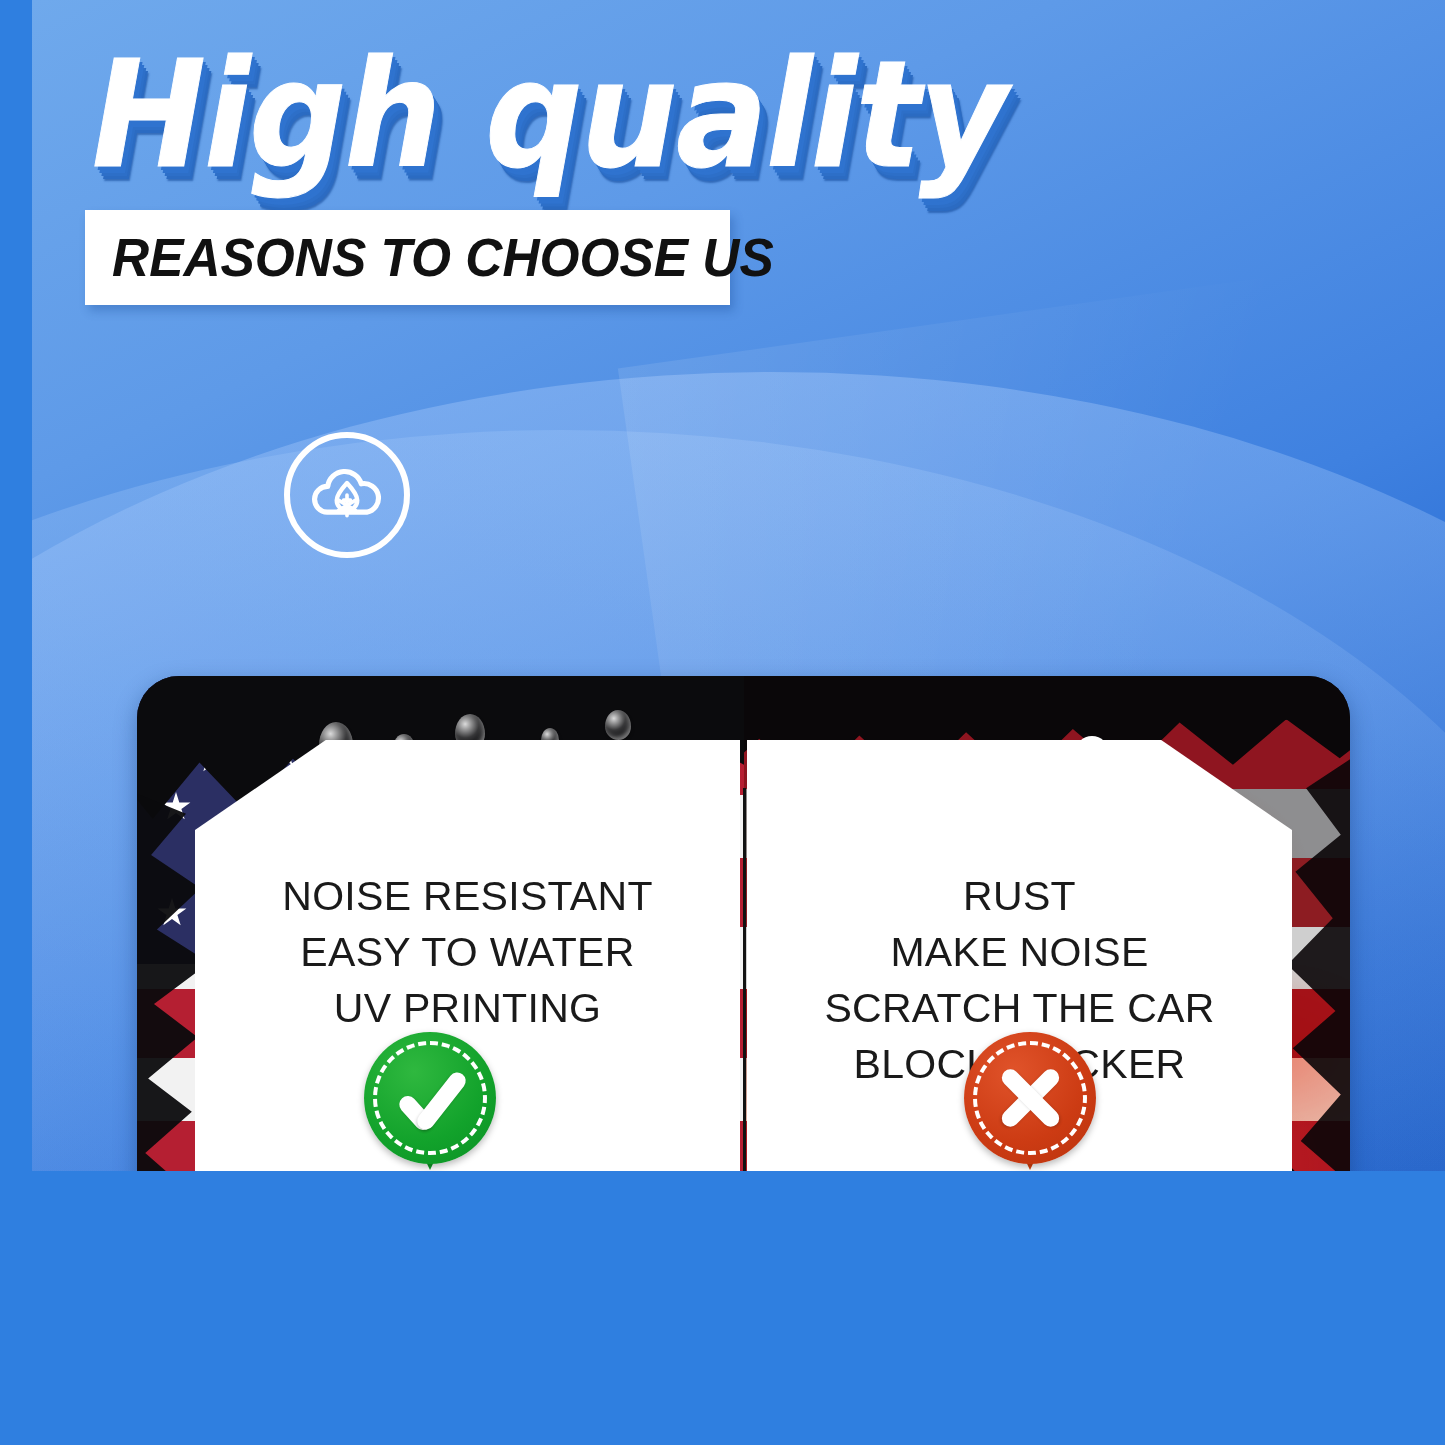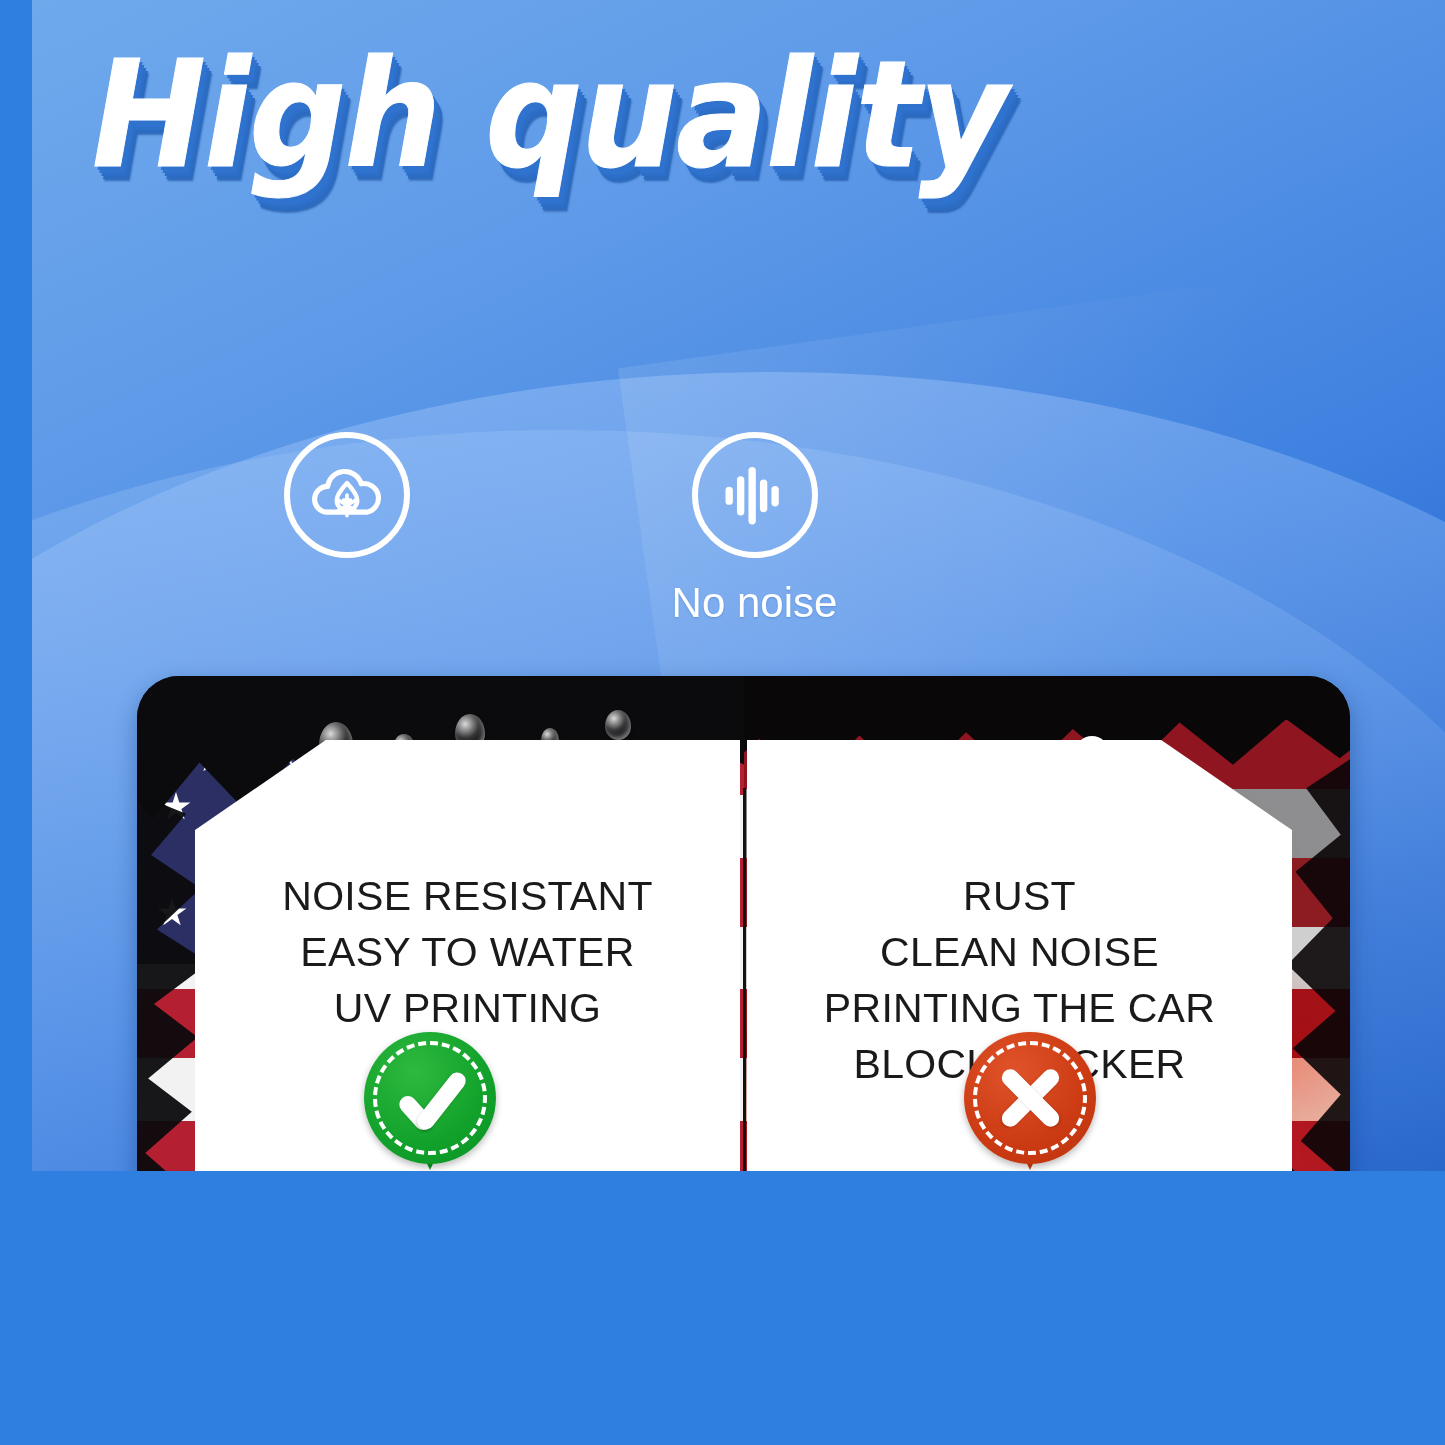--- a/index.html
+++ b/index.html
@@ -279,53 +279,42 @@
 <body>
 
 <div class="canvas">
 
   <div class="bg-arc"></div>
   <div class="bg-arc2"></div>
   <div class="bg-sheen"></div>
 
   <div class="headline">High quality</div>
 
+  <div class="banner">
+    <div class="banner-text">REASONS TO CHOOSE US</div>
+  </div>
 
   <div class="features">
 
     <div class="feature f1">
       <div class="ring">
         <svg width="86" height="86" viewBox="0 0 100 100" aria-hidden="true">
           <path d="M27 70 a15 15 0 0 1 0.6 -30 a20 20 0 0 1 39 -3 a14 14 0 0 1 6.4 33 Z" fill="none" stroke="#ffffff" stroke-width="6" stroke-linejoin="round"></path>
           <path d="M50 36 C 50 36 62 49 62 56 a12 12 0 0 1 -24 0 C 38 49 50 36 50 36 Z" fill="none" stroke="#ffffff" stroke-width="5" stroke-linejoin="round"></path>
           <g stroke="#ffffff" stroke-width="4.2" stroke-linecap="round">
             <line x1="50" y1="50" x2="50" y2="74"></line>
             <line x1="40" y1="56" x2="60" y2="68"></line>
             <line x1="60" y1="56" x2="40" y2="68"></line>
             <line x1="46" y1="56" x2="54" y2="56"></line>
             <line x1="46" y1="68" x2="54" y2="68"></line>
           </g>
         </svg>
       </div>
     </div>
 
-    <div class="feature f2">
-      <div class="ring">
-        <svg width="82" height="82" viewBox="0 0 100 100" aria-hidden="true">
-          <g fill="#ffffff">
-            <rect x="14" y="40" width="9" height="22" rx="4.5"></rect>
-            <rect x="28" y="27" width="9" height="48" rx="4.5"></rect>
-            <rect x="42" y="16" width="9" height="70" rx="4.5"></rect>
-            <rect x="56" y="31" width="9" height="40" rx="4.5"></rect>
-            <rect x="70" y="39" width="9" height="25" rx="4.5"></rect>
-          </g>
-        </svg>
-      </div>
-      <div class="cap">No noise</div>
-    </div>
 
 
   </div>
 
   <div class="plate">
 
     <div class="plate-half left-half">
       <div class="flag">
         <div class="flag-canton">
           <div class="star" style="left:24px;top:20px;">
@@ -445,22 +434,22 @@
       <div class="plist plist-l">
         <div>NOISE RESISTANT</div>
         <div>EASY TO WATER</div>
         <div>UV PRINTING</div>
       </div>
     </div>
 
     <div class="panel-r-inner">
       <div class="plist plist-r">
         <div>RUST</div>
-        <div>CLEAN NOISE</div>
-        <div>PRINTING THE CAR</div>
+        <div>MAKE NOISE</div>
+        <div>SCRATCH THE CAR</div>
         <div>BLOCK STICKER</div>
       </div>
     </div>
 
     <div class="divider"></div>
 
     <div class="mount-hole" style="left:938px;top:60px;width:34px;height:34px;"></div>
 
   </div>
 

